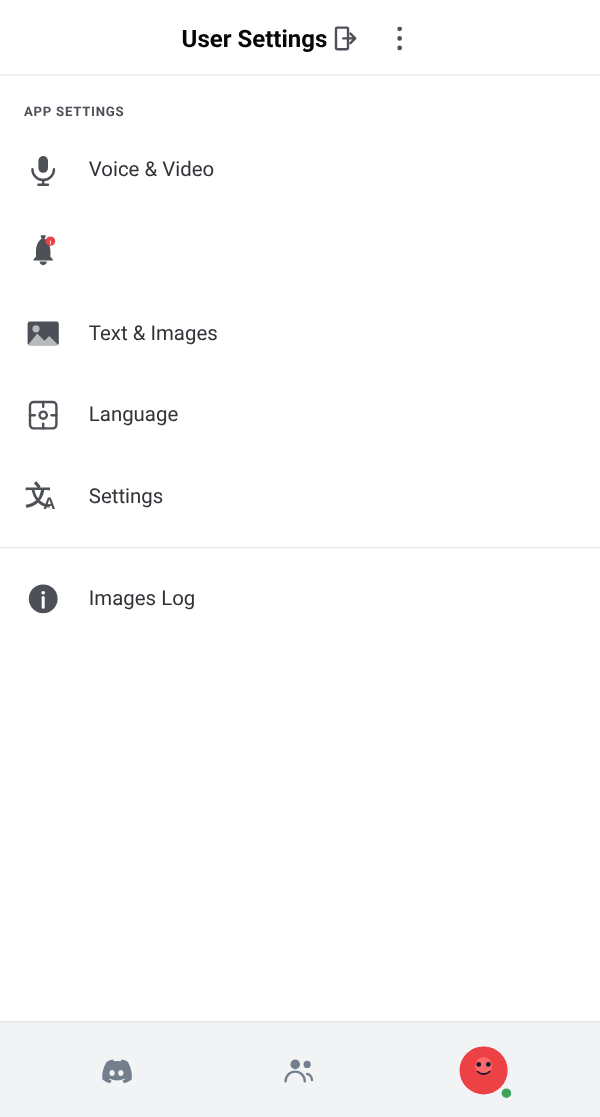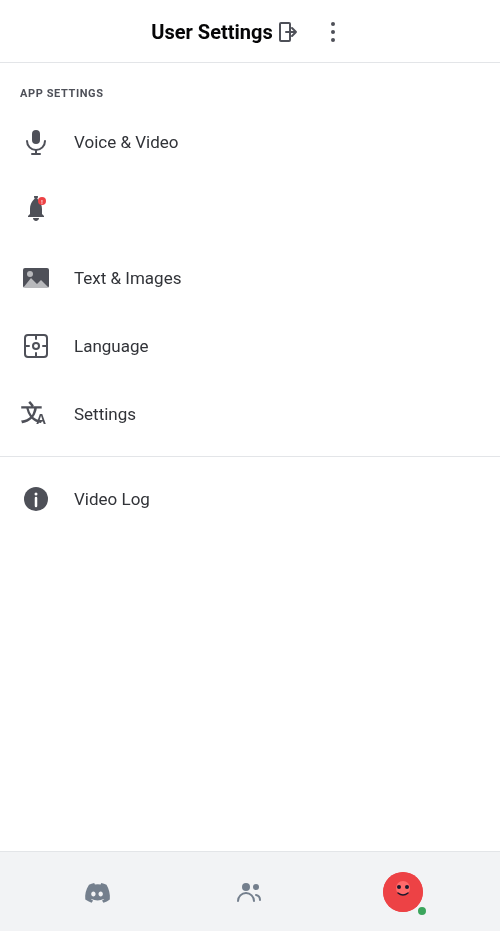--- a/index.html
+++ b/index.html
@@ -239,21 +239,21 @@
 <div>
 
   <div class="menu-item">
     <div class="menu-icon">
       <svg width="28" height="28" viewBox="0 0 28 28" fill="none" xmlns="http://www.w3.org/2000/svg">
         <circle cx="14" cy="14" r="12" fill="#4e5058"></circle>
         <circle cx="14" cy="9" r="1.5" fill="white"></circle>
         <line x1="14" y1="13" x2="14" y2="21" stroke="white" stroke-width="2.5" stroke-linecap="round"></line>
       </svg>
     </div>
-    <span class="menu-label">Video Log</span>
+    <span class="menu-label">Images Log</span>
   </div>
 </div>
 
 <div class="bottom-nav">
 
   <div class="bottom-nav-item">
     <svg width="30" height="30" viewBox="0 0 30 30" fill="none" xmlns="http://www.w3.org/2000/svg">
       <path d="M24.5 7.8A20.3 20.3 0 0 0 19.3 6c-.2.4-.5 1-.7 1.4a18.8 18.8 0 0 0-5.7 0C12.7 7 12.4 6.4 12.2 6a20.4 20.4 0 0 0-5.2 1.8C3.7 12.8 2.8 17.7 3.3 22.5a20.5 20.5 0 0 0 6.3 3.2c.5-.7 1-1.5 1.4-2.3-.8-.3-1.5-.7-2.2-1.1.2-.1.4-.3.5-.4a14.6 14.6 0 0 0 12.5 0l.5.4c-.7.4-1.5.8-2.2 1.1.4.8.9 1.6 1.4 2.3a20.4 20.4 0 0 0 6.3-3.2c.6-5.5-.9-10.4-3.3-14.7zM11.4 19.6c-1.2 0-2.2-1.1-2.2-2.5s1-2.5 2.2-2.5c1.2 0 2.2 1.1 2.2 2.5s-1 2.5-2.2 2.5zm7.3 0c-1.2 0-2.2-1.1-2.2-2.5s1-2.5 2.2-2.5c1.2 0 2.2 1.1 2.2 2.5s-1 2.5-2.2 2.5z" fill="#747f8d"></path>
     </svg>
   </div>

